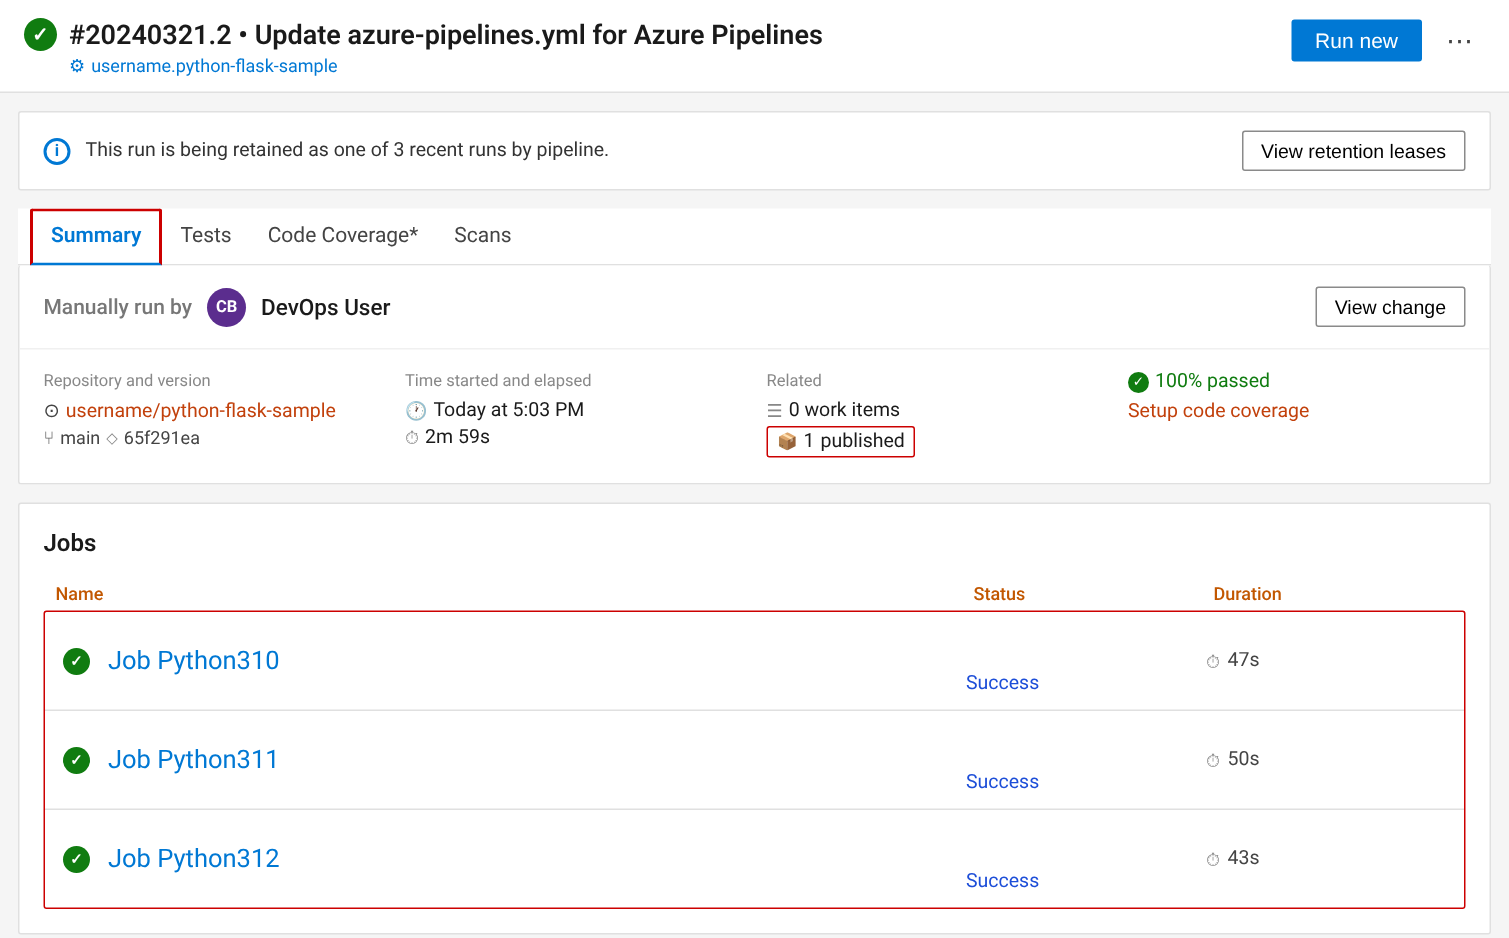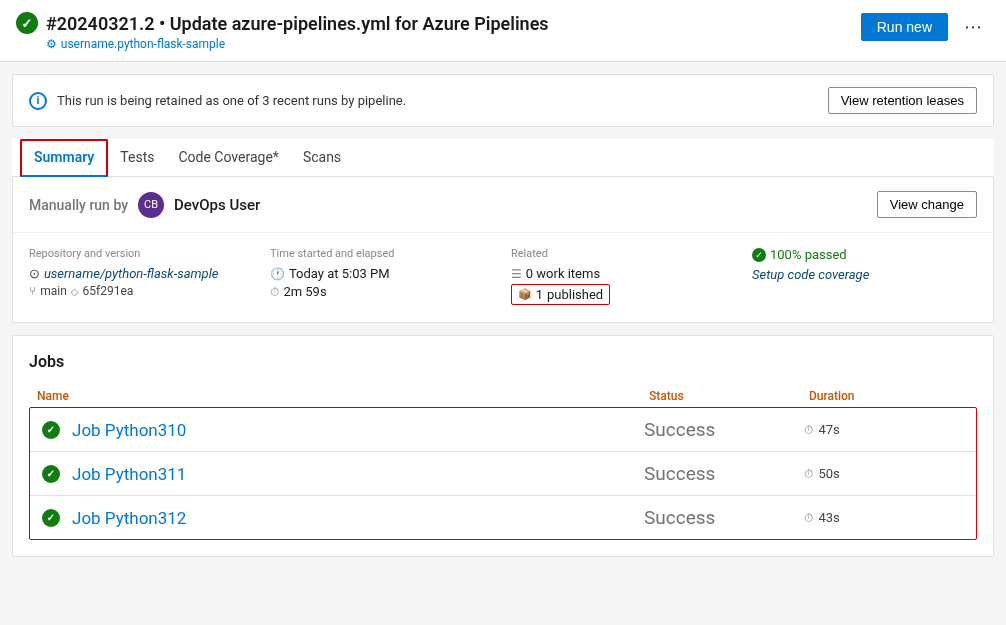--- a/index.html
+++ b/index.html
@@ -174,21 +174,21 @@
     .avatar {
       width: 26px;
       height: 26px;
       border-radius: 50%;
       background: #5b2d8e;
       color: white;
       font-size: 11px;
       display: flex;
       align-items: center;
       justify-content: center;
-      font-weight: 400;
+      font-weight: 700;
     }
     .devops-user {
       font-size: 15px;
       color: #1a1a1a;
     }
 
     
     .meta-grid {
       display: grid;
       grid-template-columns: 1fr 1fr 1fr 1fr;
@@ -200,23 +200,22 @@
       font-size: 11px;
       color: #888;
       margin-bottom: 6px;
       font-weight: 400;
     }
     .meta-value {
       font-size: 13px;
       color: #1a1a1a;
     }
     .meta-value.link {
-      color: #0c4a6e;
-      cursor: pointer;
-      font-style: italic;
+      color: #c2410c;
+      cursor: pointer;
     }
     .meta-row {
       display: flex;
       align-items: center;
       gap: 4px;
       margin-bottom: 3px;
     }
     .branch-badge {
       background: transparent;
       font-size: 12px;
@@ -308,22 +307,23 @@
     }
     .job-name {
       display: flex;
       align-items: center;
       gap: 12px;
       font-size: 17px;
       color: #0078d4;
       cursor: pointer;
     }
     .job-status {
-      font-size: 19px;
-      color: #737373;
+      font-size: 13px;
+      color: #1d4ed8;
+      margin-top: 30px;
     }
     .job-duration {
       display: flex;
       align-items: center;
       gap: 5px;
       font-size: 13px;
       color: #444;
     }
     .job-success-icon {
       width: 18px;

